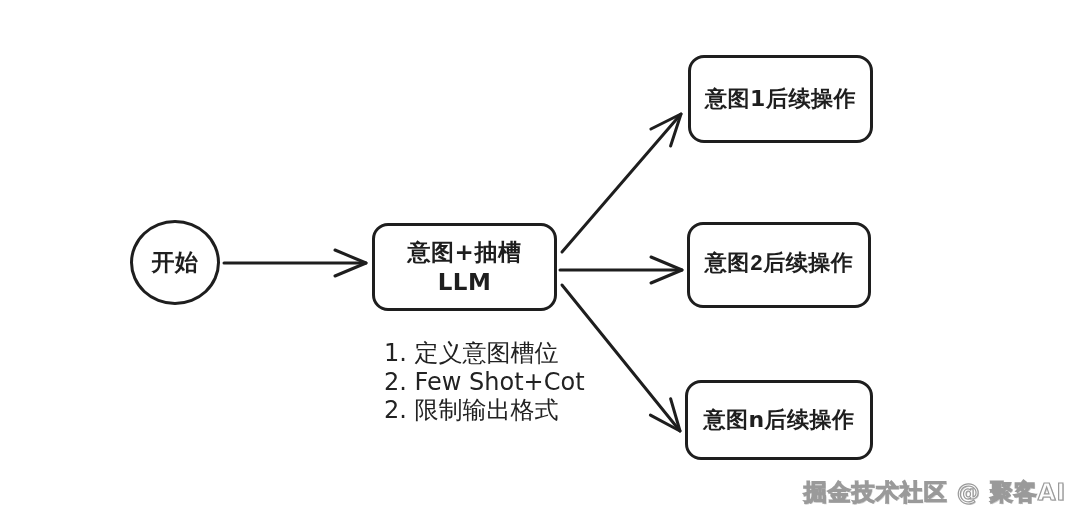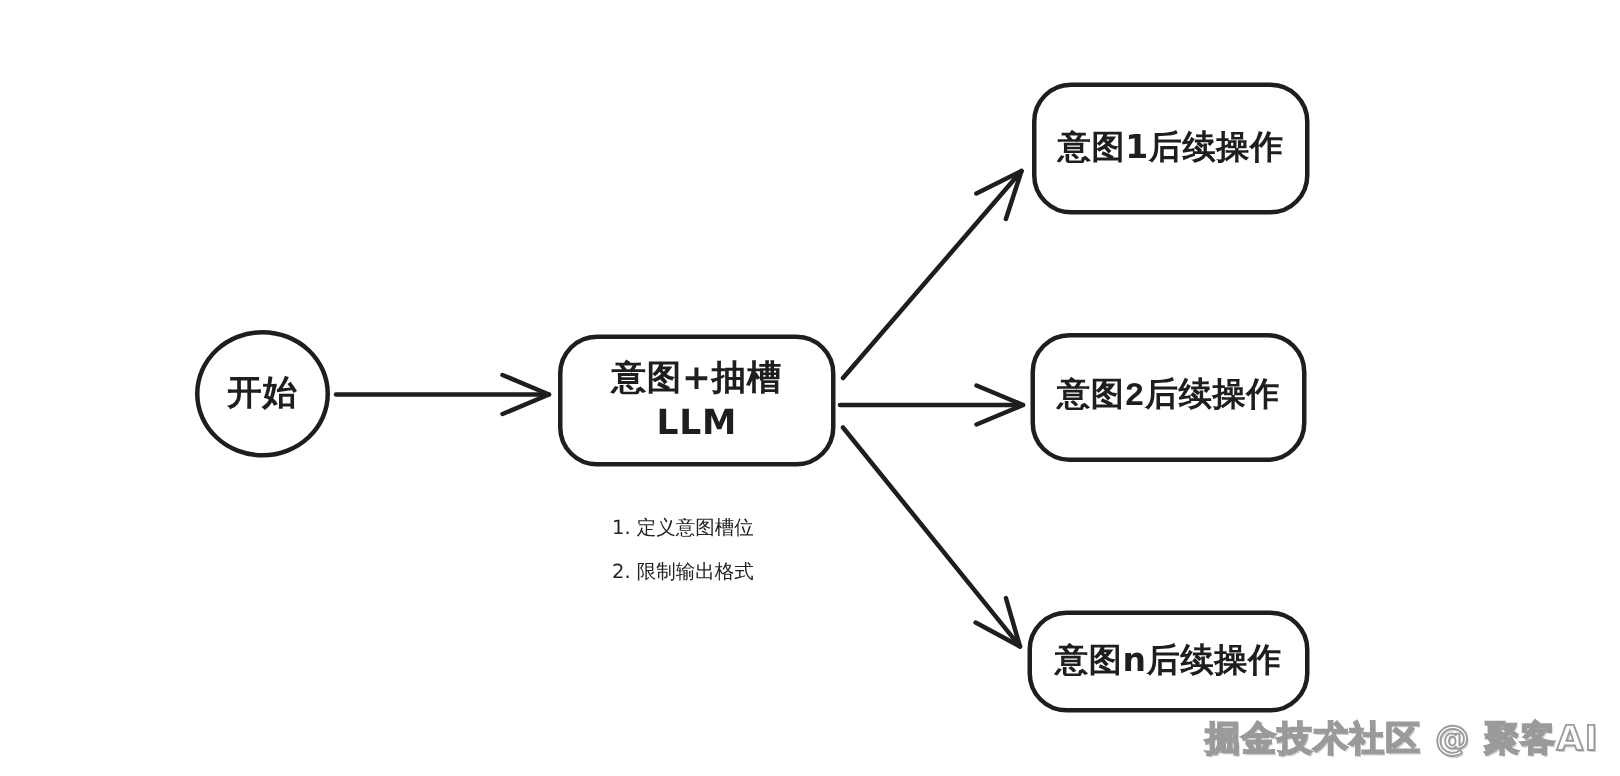--- a/index.html
+++ b/index.html
@@ -37,35 +37,34 @@
     font-size: 22px;
     line-height: 1.32;
     letter-spacing: 0.5px;
     box-sizing: border-box;
   }
   .node--circle {
     border-radius: 50%;
     font-size: 23px;
   }
   .node--box {
-    border-radius: 26px;
+    border-radius: 16px;
   }
   .node--llm {
     font-size: 23px;
   }
   .notes {
     position: absolute;
     left: 384px;
     top: 339px;
-    font-size: 13px;
+    font-size: 24px;
     line-height: 28.5px;
     font-weight: 500;
     color: #222222;
     white-space: nowrap;
-    margin-left: 24px;
   }
   .watermark {
     position: absolute;
     right: 14px;
     bottom: 9px;
     font-size: 23px;
     font-weight: 700;
     letter-spacing: 1px;
     color: #fdfdfd;
     -webkit-text-stroke: 1.2px #9a9a9a;
@@ -102,24 +101,25 @@
   </div>
 
   <div class="node node--box" style="left:688px; top:55px; width:185px; height:88px;">
     <span>意图1后续操作</span>
   </div>
 
   <div class="node node--box" style="left:687px; top:222px; width:184px; height:86px;font-family:Liberation Mono, monospace;">
     <span>意图2后续操作</span>
   </div>
 
-  <div class="node node--box" style="left:685px; top:407px; width:188px; height:68px;">
+  <div class="node node--box" style="left:685px; top:380px; width:188px; height:80px;">
     <span>意图n后续操作</span>
   </div>
 
   <div class="notes">
     <div>1. 定义意图槽位</div>
+    <div>2. Few Shot+Cot</div>
     <div>2. 限制输出格式</div>
   </div>
 
   <div class="watermark">掘金技术社区 @ 聚客AI</div>
 
 </div>
 
 </body></html>

